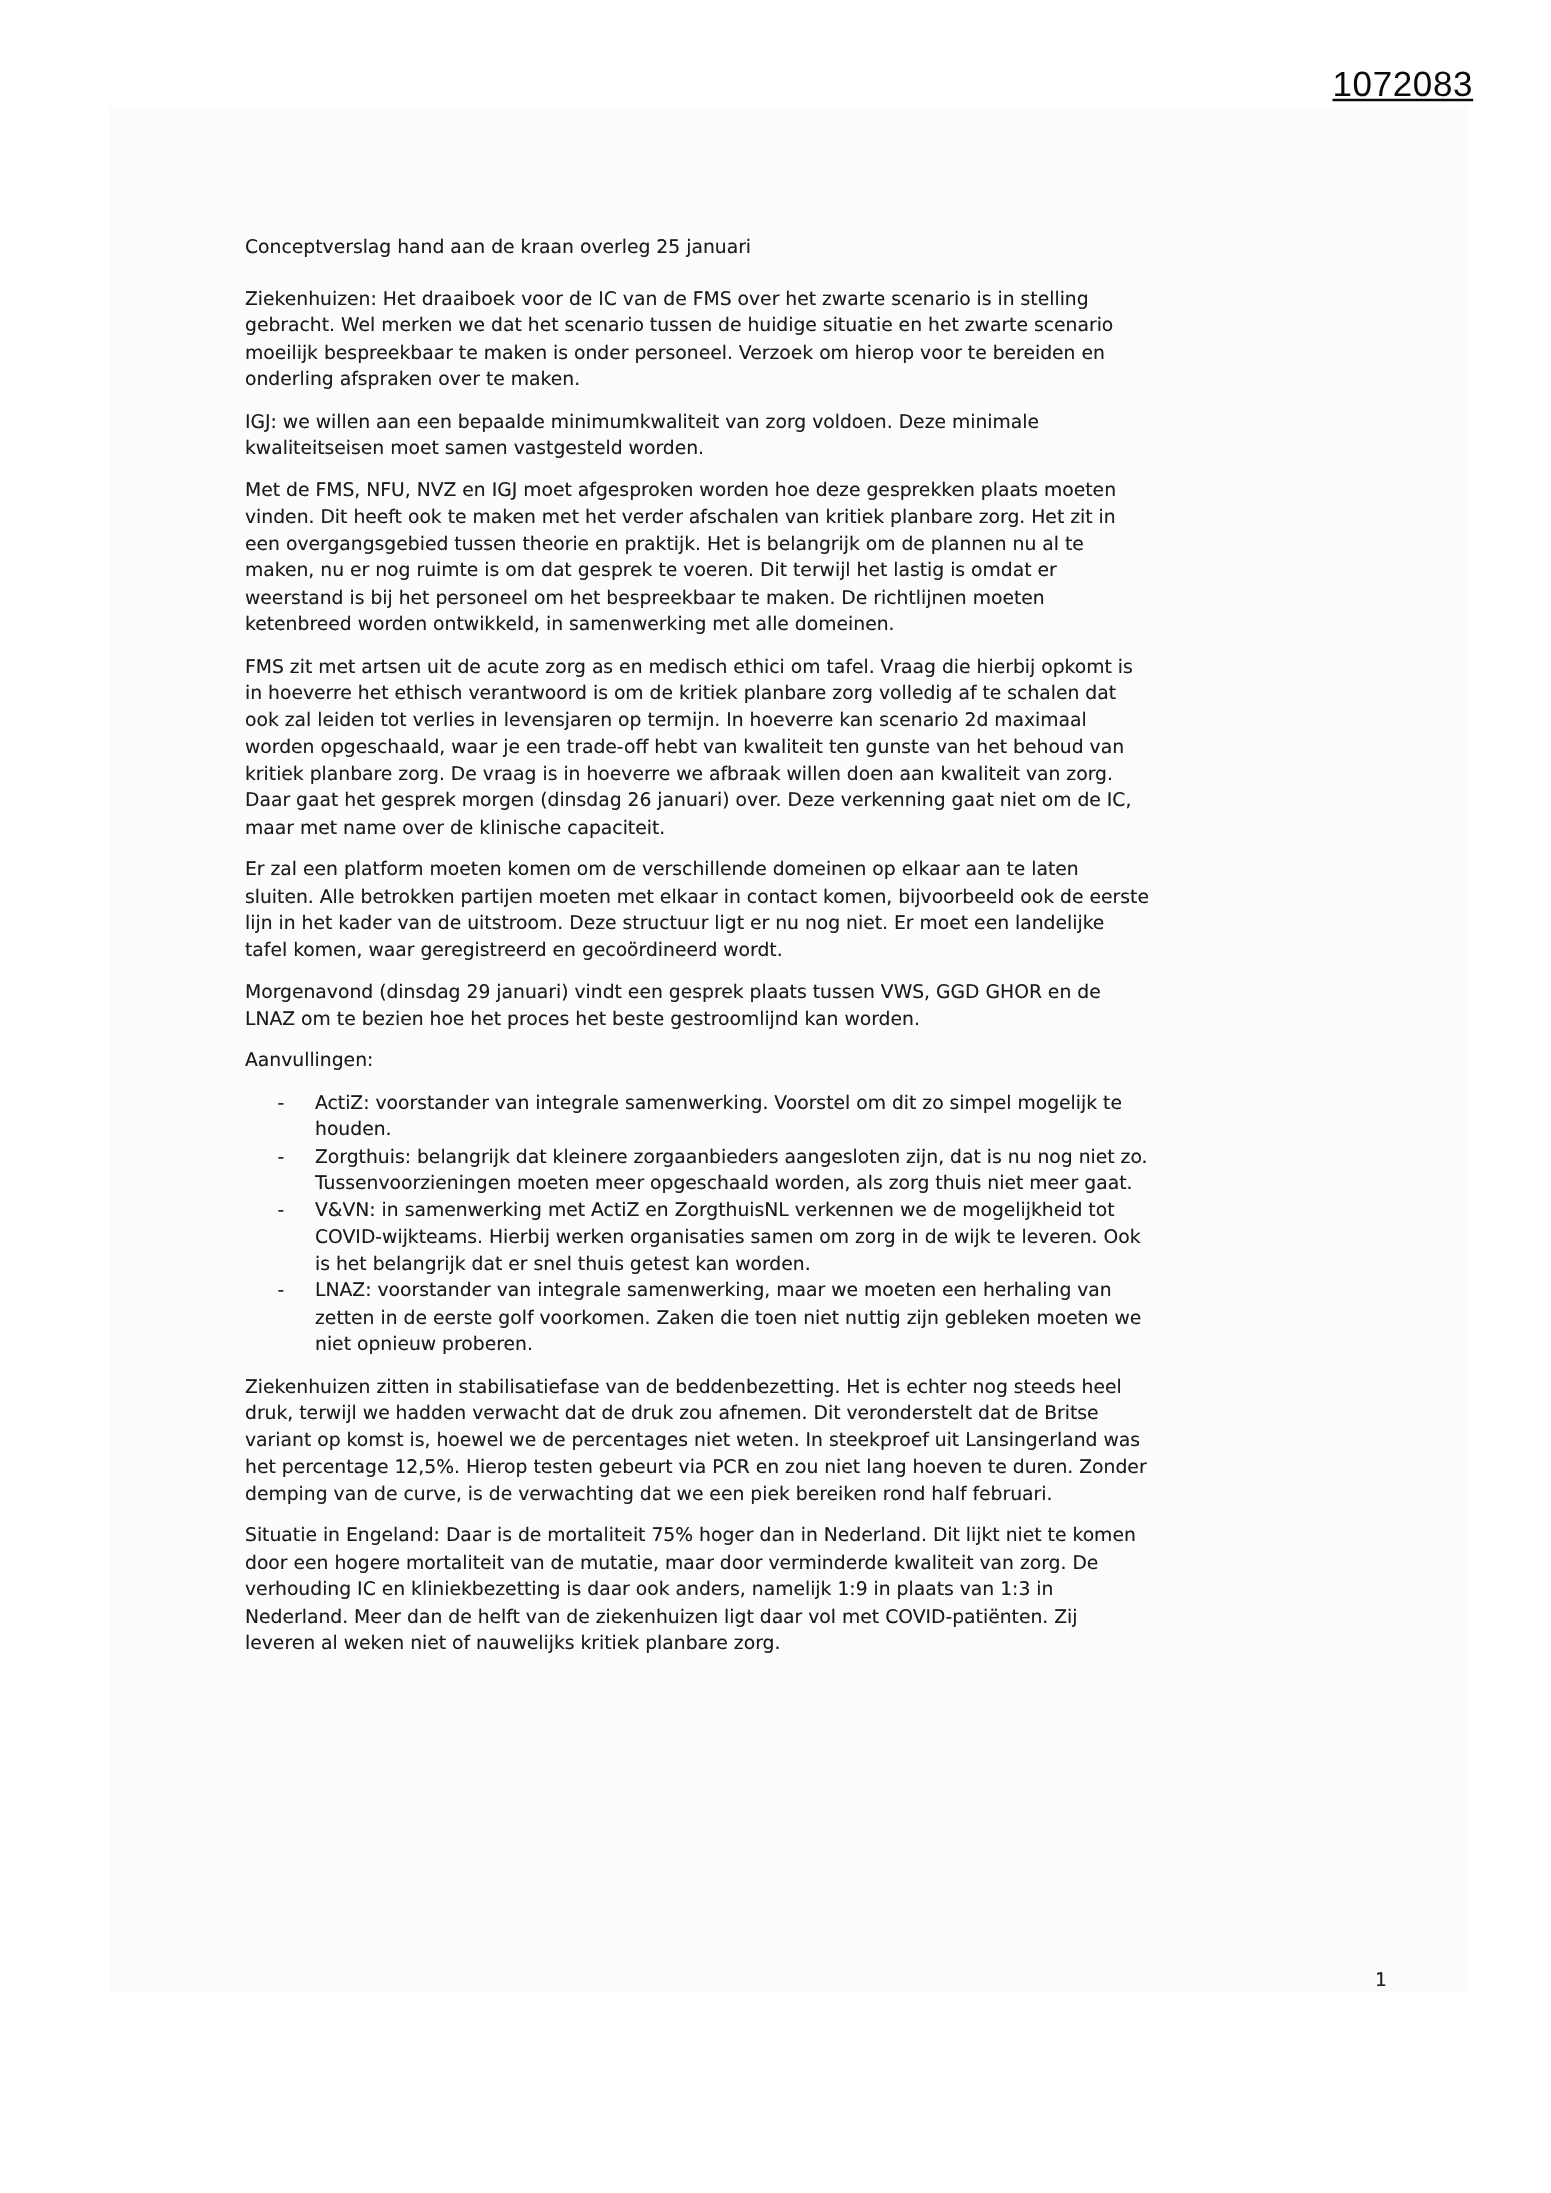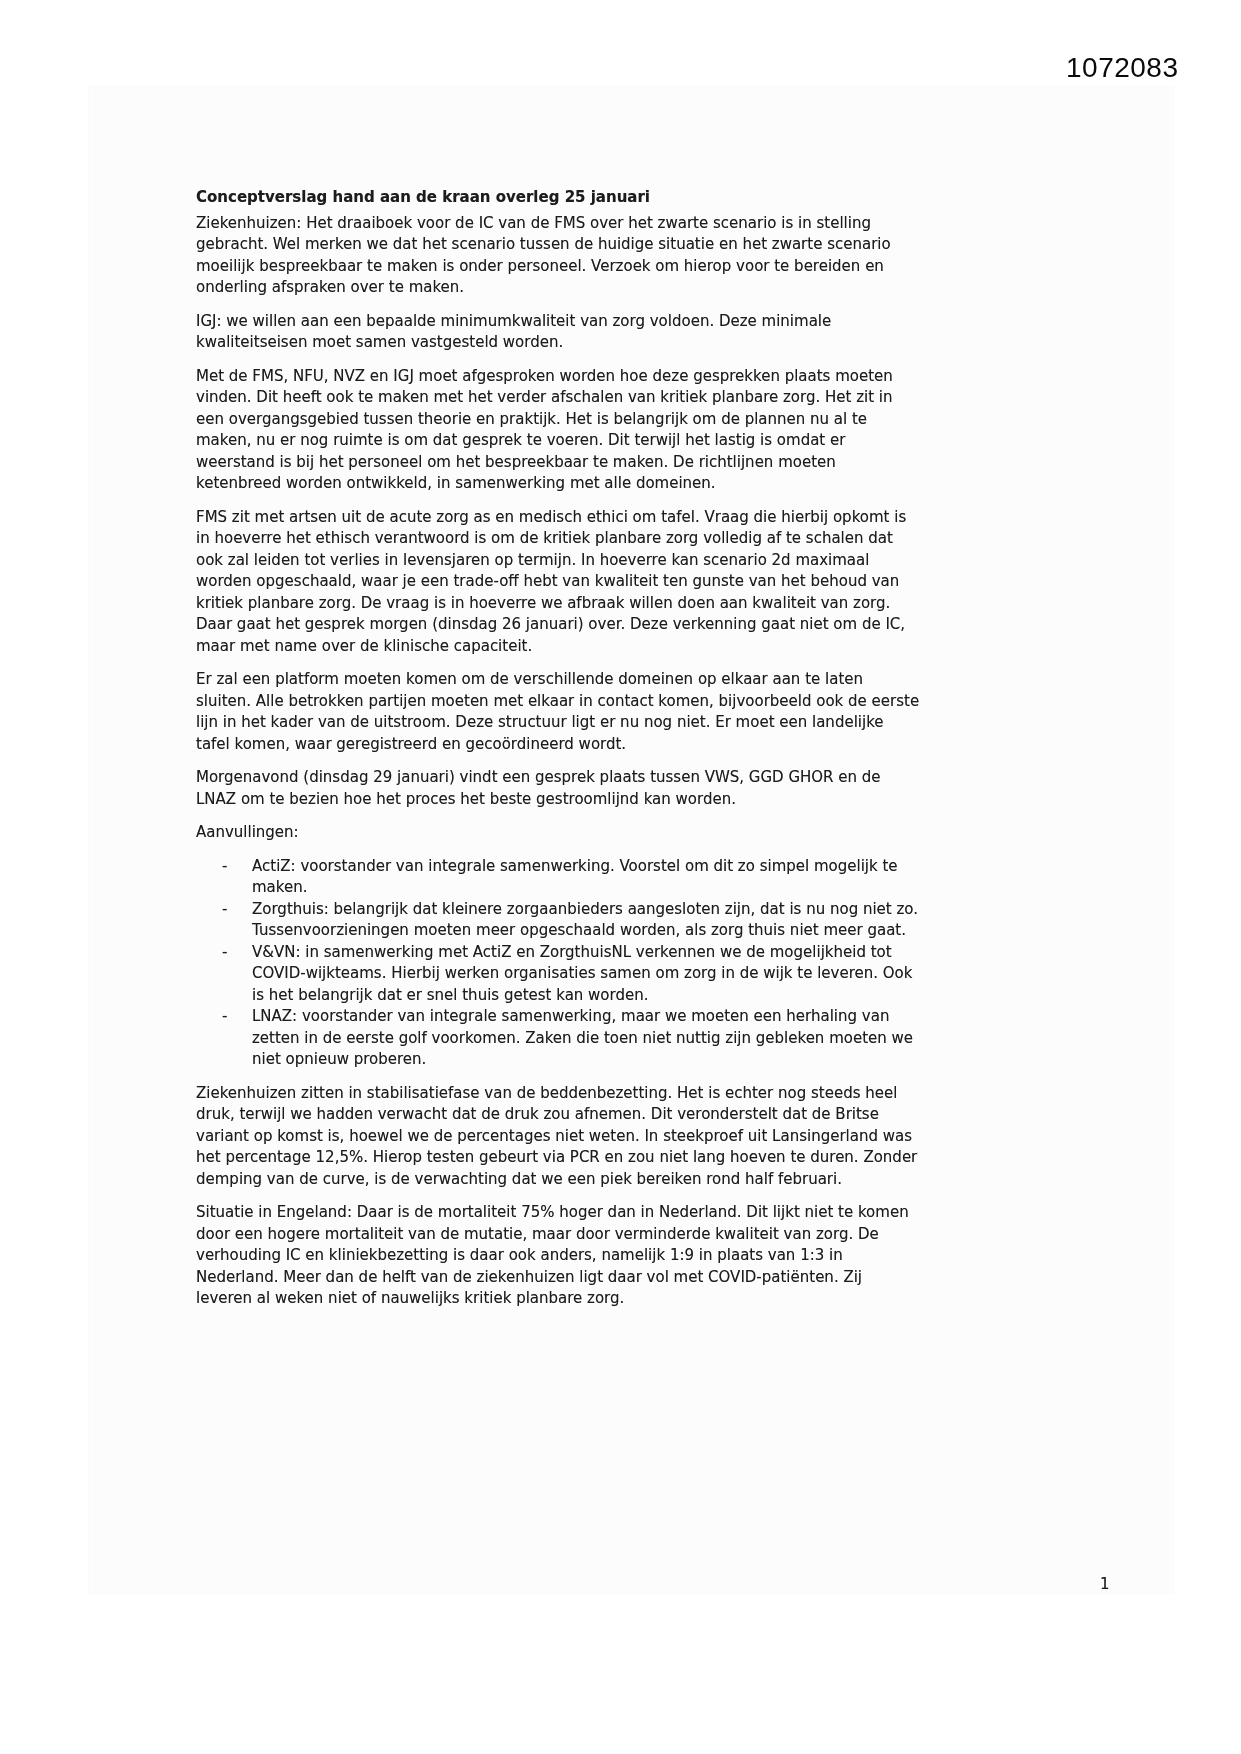--- a/index.html
+++ b/index.html
@@ -16,20 +16,21 @@
     font-family: "DejaVu Sans", sans-serif;
   }
   .doc-number {
     position: absolute;
     top: 52px;
     left: 1066px;
     font-family: "Liberation Sans", sans-serif;
     font-size: 28px;
     letter-spacing: 0.5px;
     color: #0a0a0a;
+    text-decoration: underline;
   }
   .scan-page {
     position: absolute;
     left: 89px;
     top: 87px;
     width: 1084px;
     height: 1506px;
     background: #fcfcfd;
     box-shadow: 0 0 0 1px rgba(0,0,0,0.02);
   }
@@ -37,22 +38,22 @@
     position: absolute;
     left: 107px;
     top: 100px;
     width: 725px;
     color: #1c1c1c;
     font-size: 15px;
     line-height: 21.5px;
     text-shadow: 0 0 0.5px rgba(25,25,25,0.45);
   }
   .doc-title {
-    font-weight: bold;
-    margin: 0 0 4px 0;
+    font-weight: normal;
+    margin: 0 0 20px 0;
   }
   .section-heading {
     font-weight: bold;
     margin: 0 0 12px 0;
   }
   .para {
     margin: 0 0 12px 0;
   }
   .additions-label {
     margin: 4px 0 12px 0;
@@ -109,21 +110,21 @@
       <p class="para">Er zal een platform moeten komen om de verschillende domeinen op elkaar aan te laten sluiten. Alle betrokken partijen moeten met elkaar in contact komen, bijvoorbeeld ook de eerste lijn in het kader van de uitstroom. Deze structuur ligt er nu nog niet. Er moet een landelijke tafel komen, waar geregistreerd en gecoördineerd wordt.</p>
 
       <p class="para">Morgenavond (dinsdag 29 januari) vindt een gesprek plaats tussen VWS, GGD GHOR en de LNAZ om te bezien hoe het proces het beste gestroomlijnd kan worden.</p>
 
       <p class="additions-label">Aanvullingen:</p>
 
       <div class="bullet-list">
 
         <div class="bullet-item">
           <span class="bullet-dash">-</span>
-          <span class="bullet-text">ActiZ: voorstander van integrale samenwerking. Voorstel om dit zo simpel mogelijk te maken.</span>
+          <span class="bullet-text">ActiZ: voorstander van integrale samenwerking. Voorstel om dit zo simpel mogelijk te houden.</span>
         </div>
 
         <div class="bullet-item">
           <span class="bullet-dash">-</span>
           <span class="bullet-text">Zorgthuis: belangrijk dat kleinere zorgaanbieders aangesloten zijn, dat is nu nog niet zo. Tussenvoorzieningen moeten meer opgeschaald worden, als zorg thuis niet meer gaat.</span>
         </div>
 
         <div class="bullet-item">
           <span class="bullet-dash">-</span>
           <span class="bullet-text">V&amp;VN: in samenwerking met ActiZ en ZorgthuisNL verkennen we de mogelijkheid tot COVID-wijkteams. Hierbij werken organisaties samen om zorg in de wijk te leveren. Ook is het belangrijk dat er snel thuis getest kan worden.</span>

